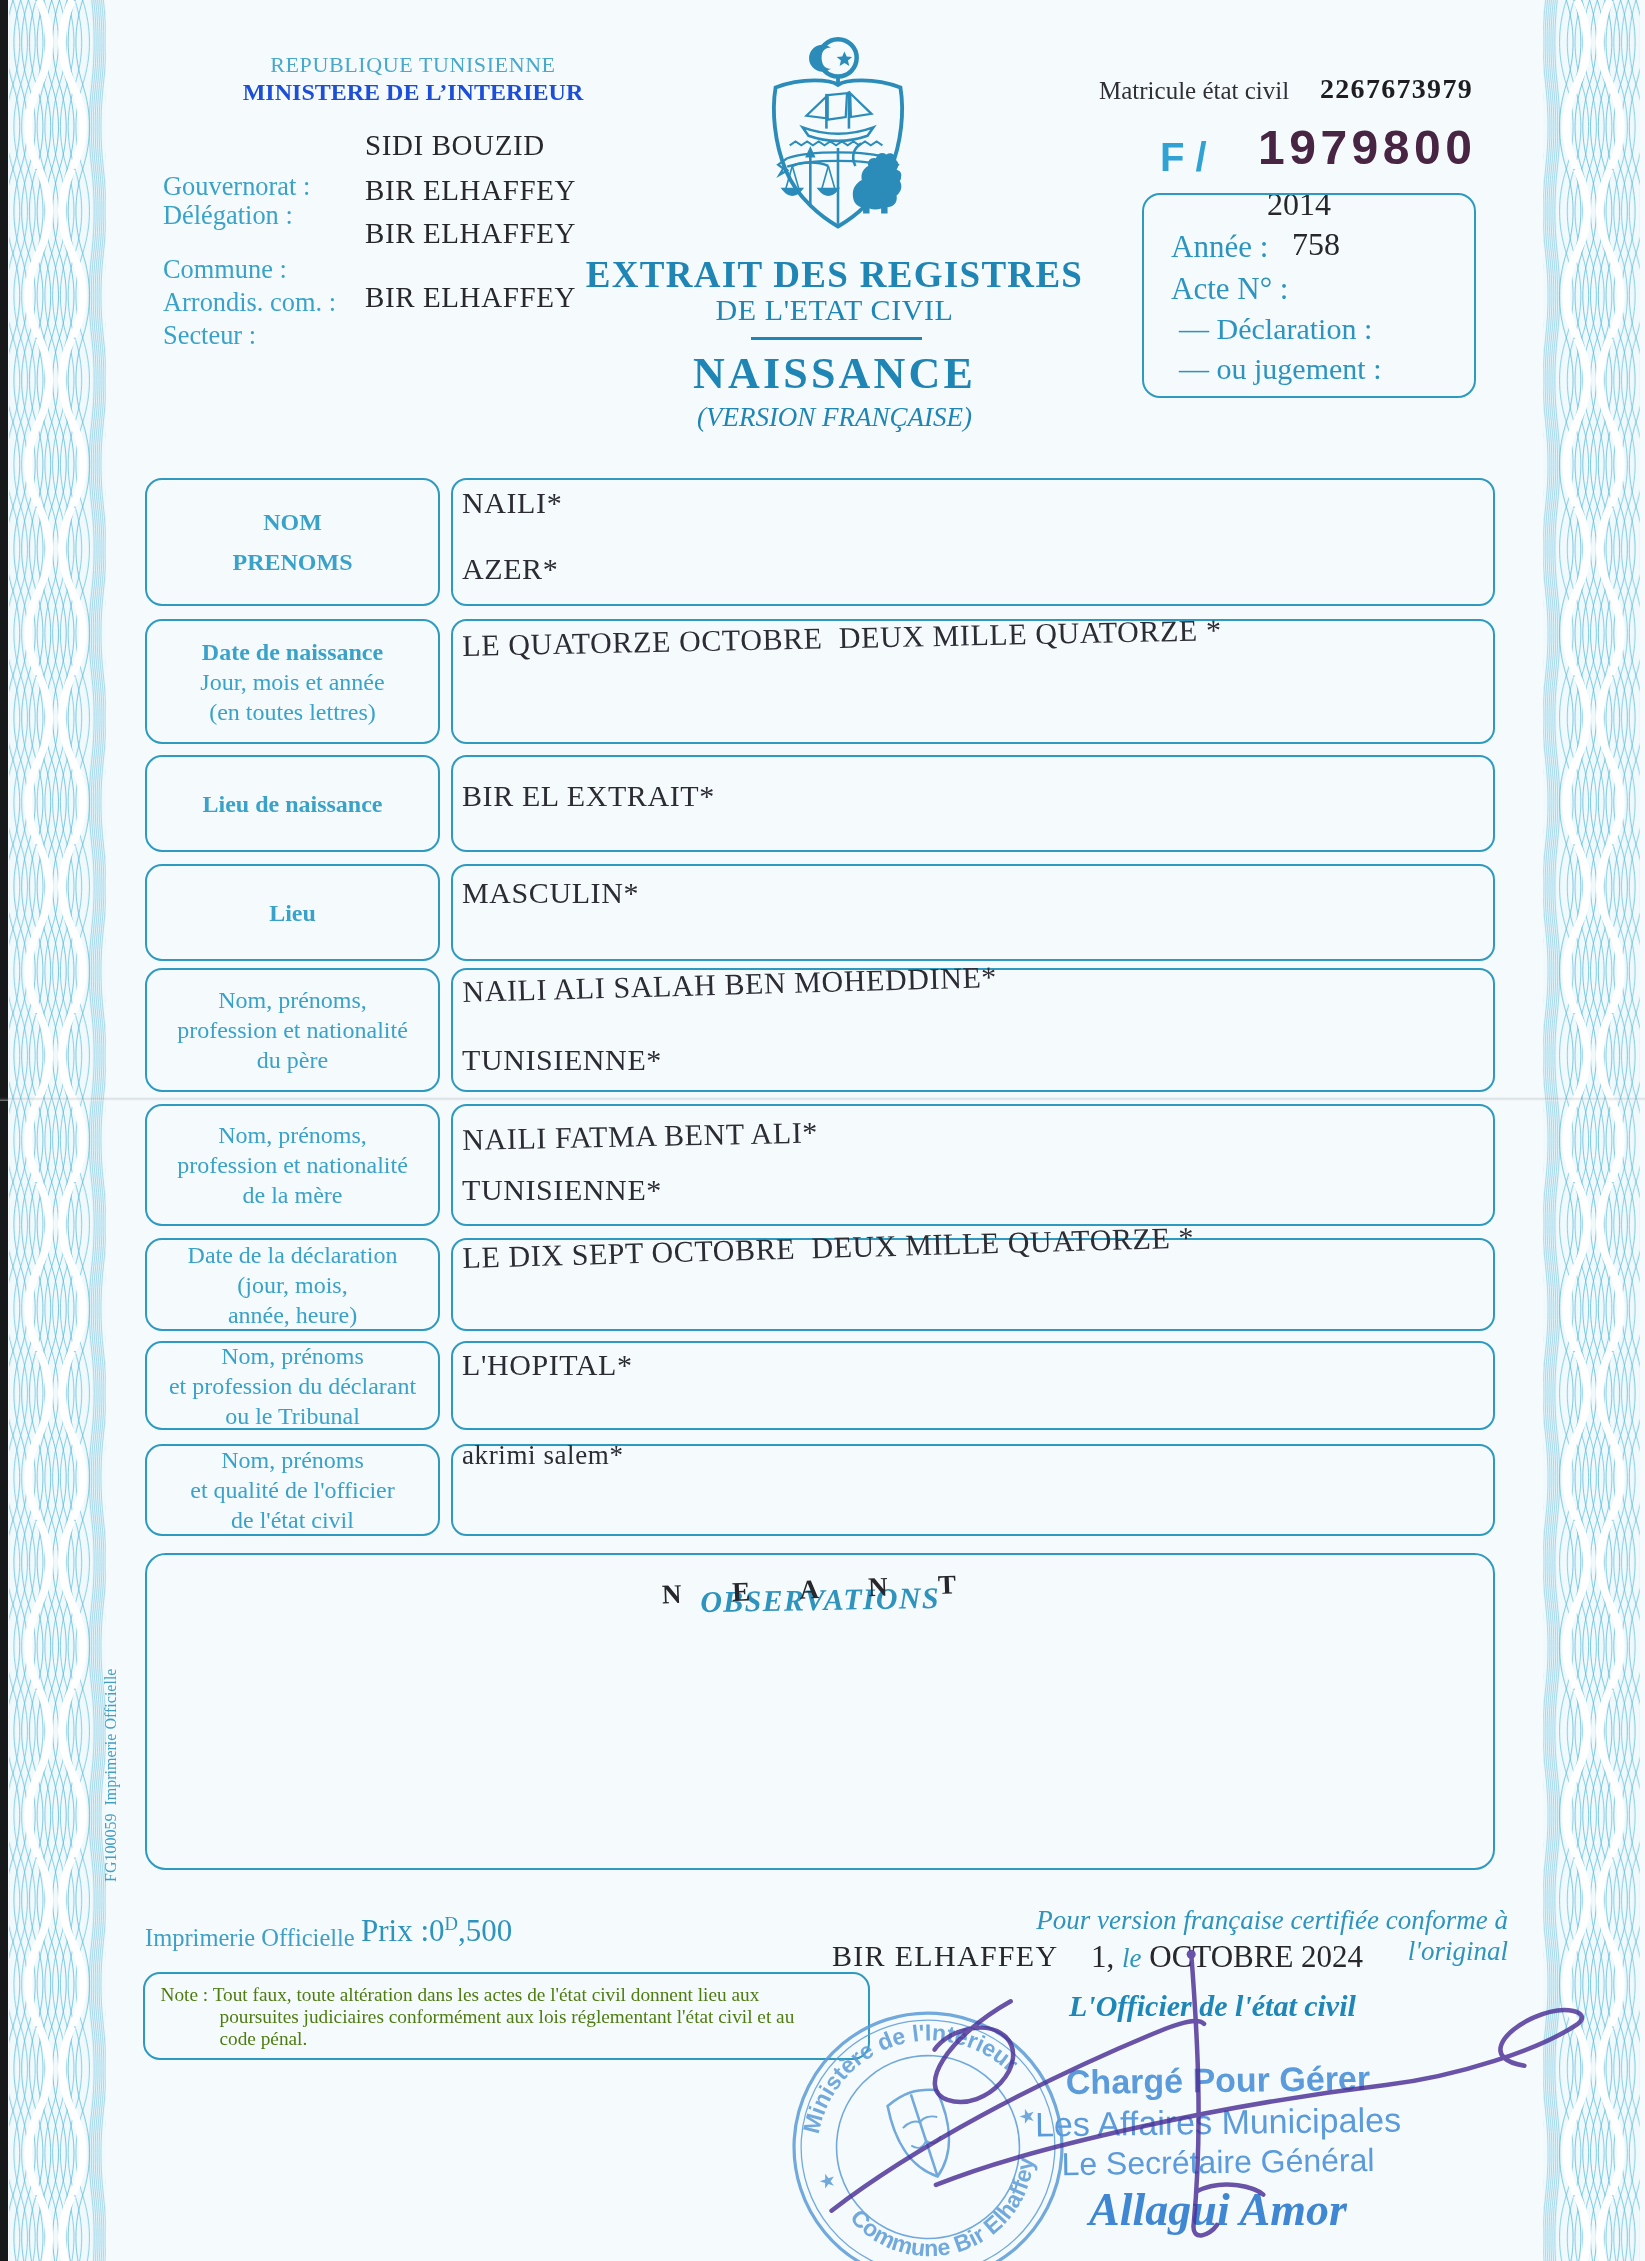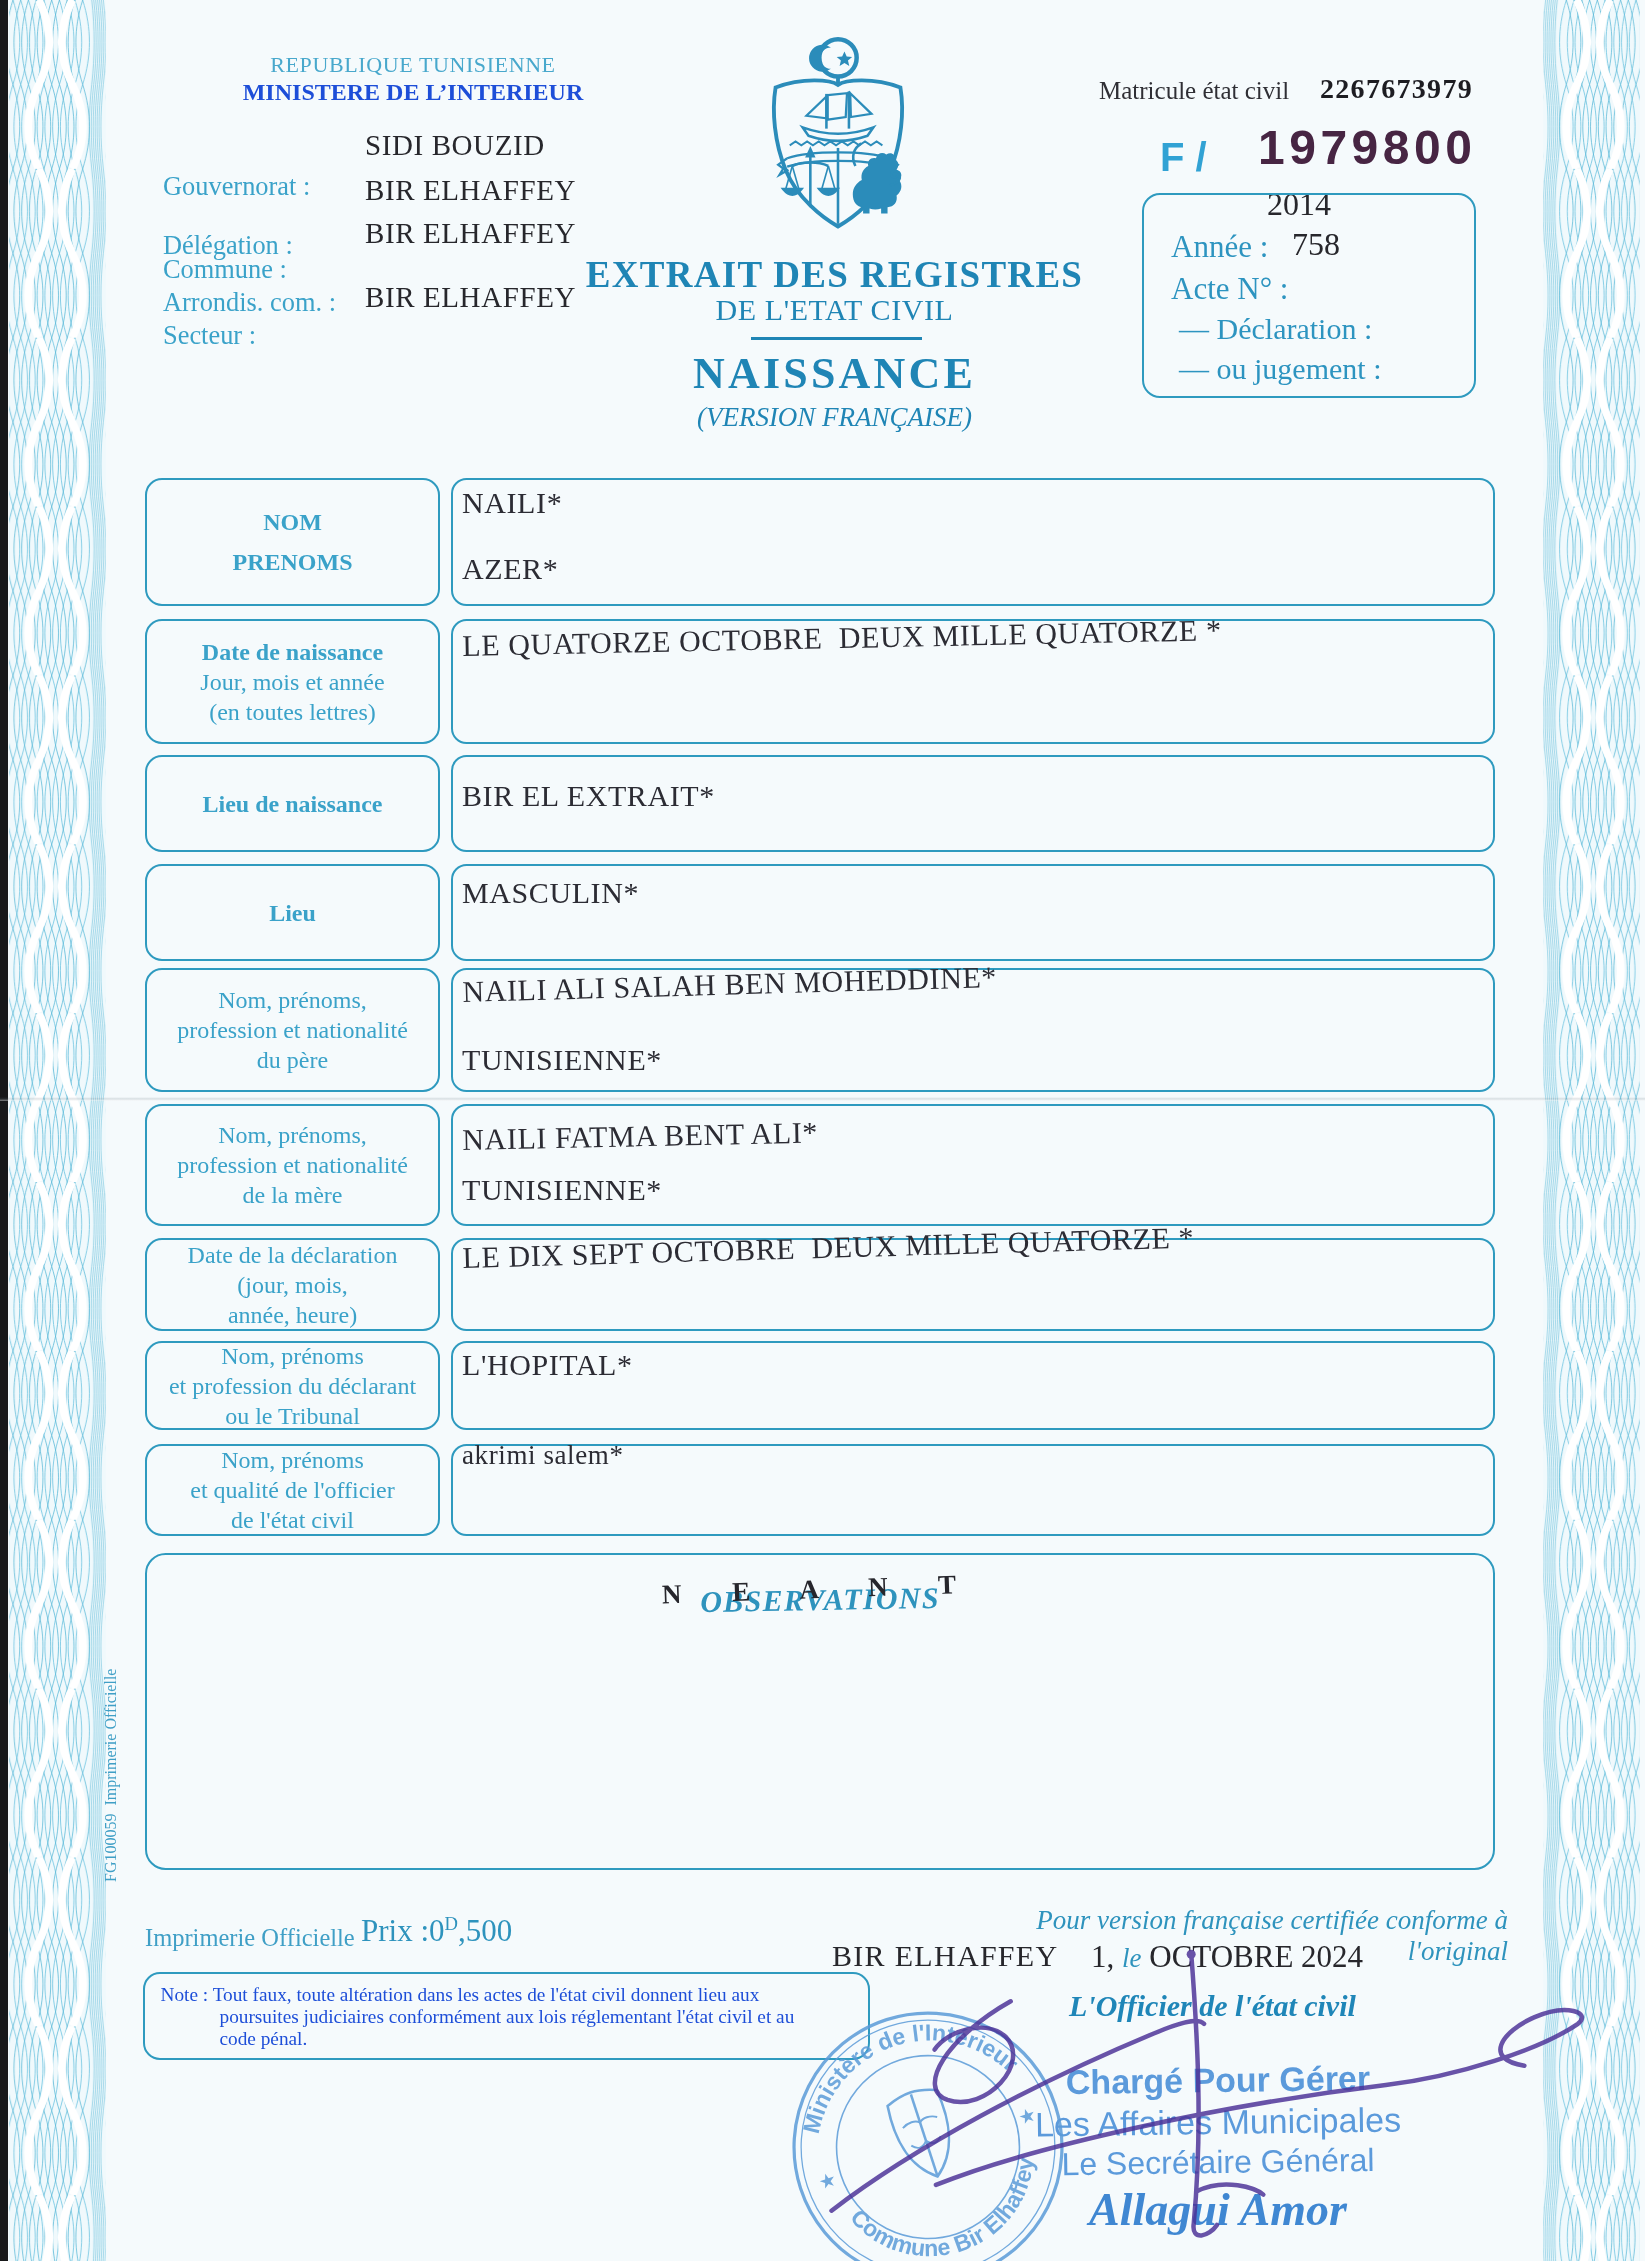--- a/index.html
+++ b/index.html
@@ -124,21 +124,21 @@
   </svg>
 
   <div class="abs crease" style="top:1097px;"></div>
 
   <div class="abs ctr" style="left:213px;top:52px;width:400px;font-size:22px;letter-spacing:0.6px;color:#48a8cc;">REPUBLIQUE TUNISIENNE</div>
   <div class="abs ctr bold" style="left:213px;top:79px;width:400px;font-size:24px;color:#1d4ed8;">MINISTERE DE L’INTERIEUR</div>
 
   <div class="abs admin-value" style="top:129px;">SIDI BOUZID</div>
   <div class="abs admin-label" style="top:171px;">Gouvernorat :</div>
   <div class="abs admin-value" style="top:174px;">BIR ELHAFFEY</div>
-  <div class="abs admin-label" style="top:230px;">Délégation :</div>
+  <div class="abs admin-label" style="top:200px;">Délégation :</div>
   <div class="abs admin-value" style="top:217px;">BIR ELHAFFEY</div>
   <div class="abs admin-label" style="top:254px;">Commune :</div>
   <div class="abs admin-label" style="top:287px;">Arrondis. com. :</div>
   <div class="abs admin-value" style="top:281px;">BIR  ELHAFFEY</div>
   <div class="abs admin-label" style="top:320px;">Secteur :</div>
 
   <svg class="abs" style="left:764px;top:32px;" width="148" height="201" viewBox="0 0 230 312">
     <g stroke="#2b8cba" fill="none" stroke-width="6">
       <circle cx="115" cy="40" r="29" stroke-width="7"></circle>
       <path d="M104,24 a21,21 0 1 0 0,33 a16,16 0 1 1 0,-33" fill="#2b8cba" stroke="none"></path>
@@ -285,21 +285,21 @@
   </div>
 
   <div class="abs" style="left:102px;top:1669px;height:213px;font-size:16px;color:#3f9fc6;writing-mode:vertical-rl;transform:rotate(180deg);white-space:pre;">FG100059  Imprimerie Officielle</div>
 
   <div class="abs" style="left:145px;top:1924px;font-size:24.5px;color:#3f9fc6;">Imprimerie Officielle</div>
   <div class="abs" style="left:361px;top:1913px;font-size:31px;color:#2e93bd;">
     <span>Prix :0</span><sup>D</sup><span>,500</span>
   </div>
 
   <div class="abs box" style="left:143px;top:1972px;width:727px;height:88px;border-radius:17px;">
-    <div class="abs" style="left:15.5px;top:10.3px;width:696px;font-size:19.3px;line-height:22px;color:#1d4ed8;">
+    <div class="abs" style="left:15.5px;top:10.3px;width:696px;font-size:19.3px;line-height:22px;color:#4d7c0f;">
       <div>Note : Tout faux, toute altération dans les actes de l'état civil donnent lieu aux</div>
       <div style="padding-left:59px;">poursuites judiciaires conformément aux lois réglementant l'état civil et au</div>
       <div style="padding-left:59px;">code pénal.</div>
     </div>
   </div>
 
   <div class="abs ital" style="left:954px;top:1905px;width:554px;text-align:right;font-size:27px;color:#2e93bd;">Pour version française certifiée conforme à l'original</div>
   <div class="abs" style="left:832px;top:1939px;font-size:30px;letter-spacing:1.3px;color:#27272c;">BIR ELHAFFEY</div>
   <div class="abs" style="left:1091px;top:1939px;font-size:31px;color:#27272c;">
     <span>1,</span>

